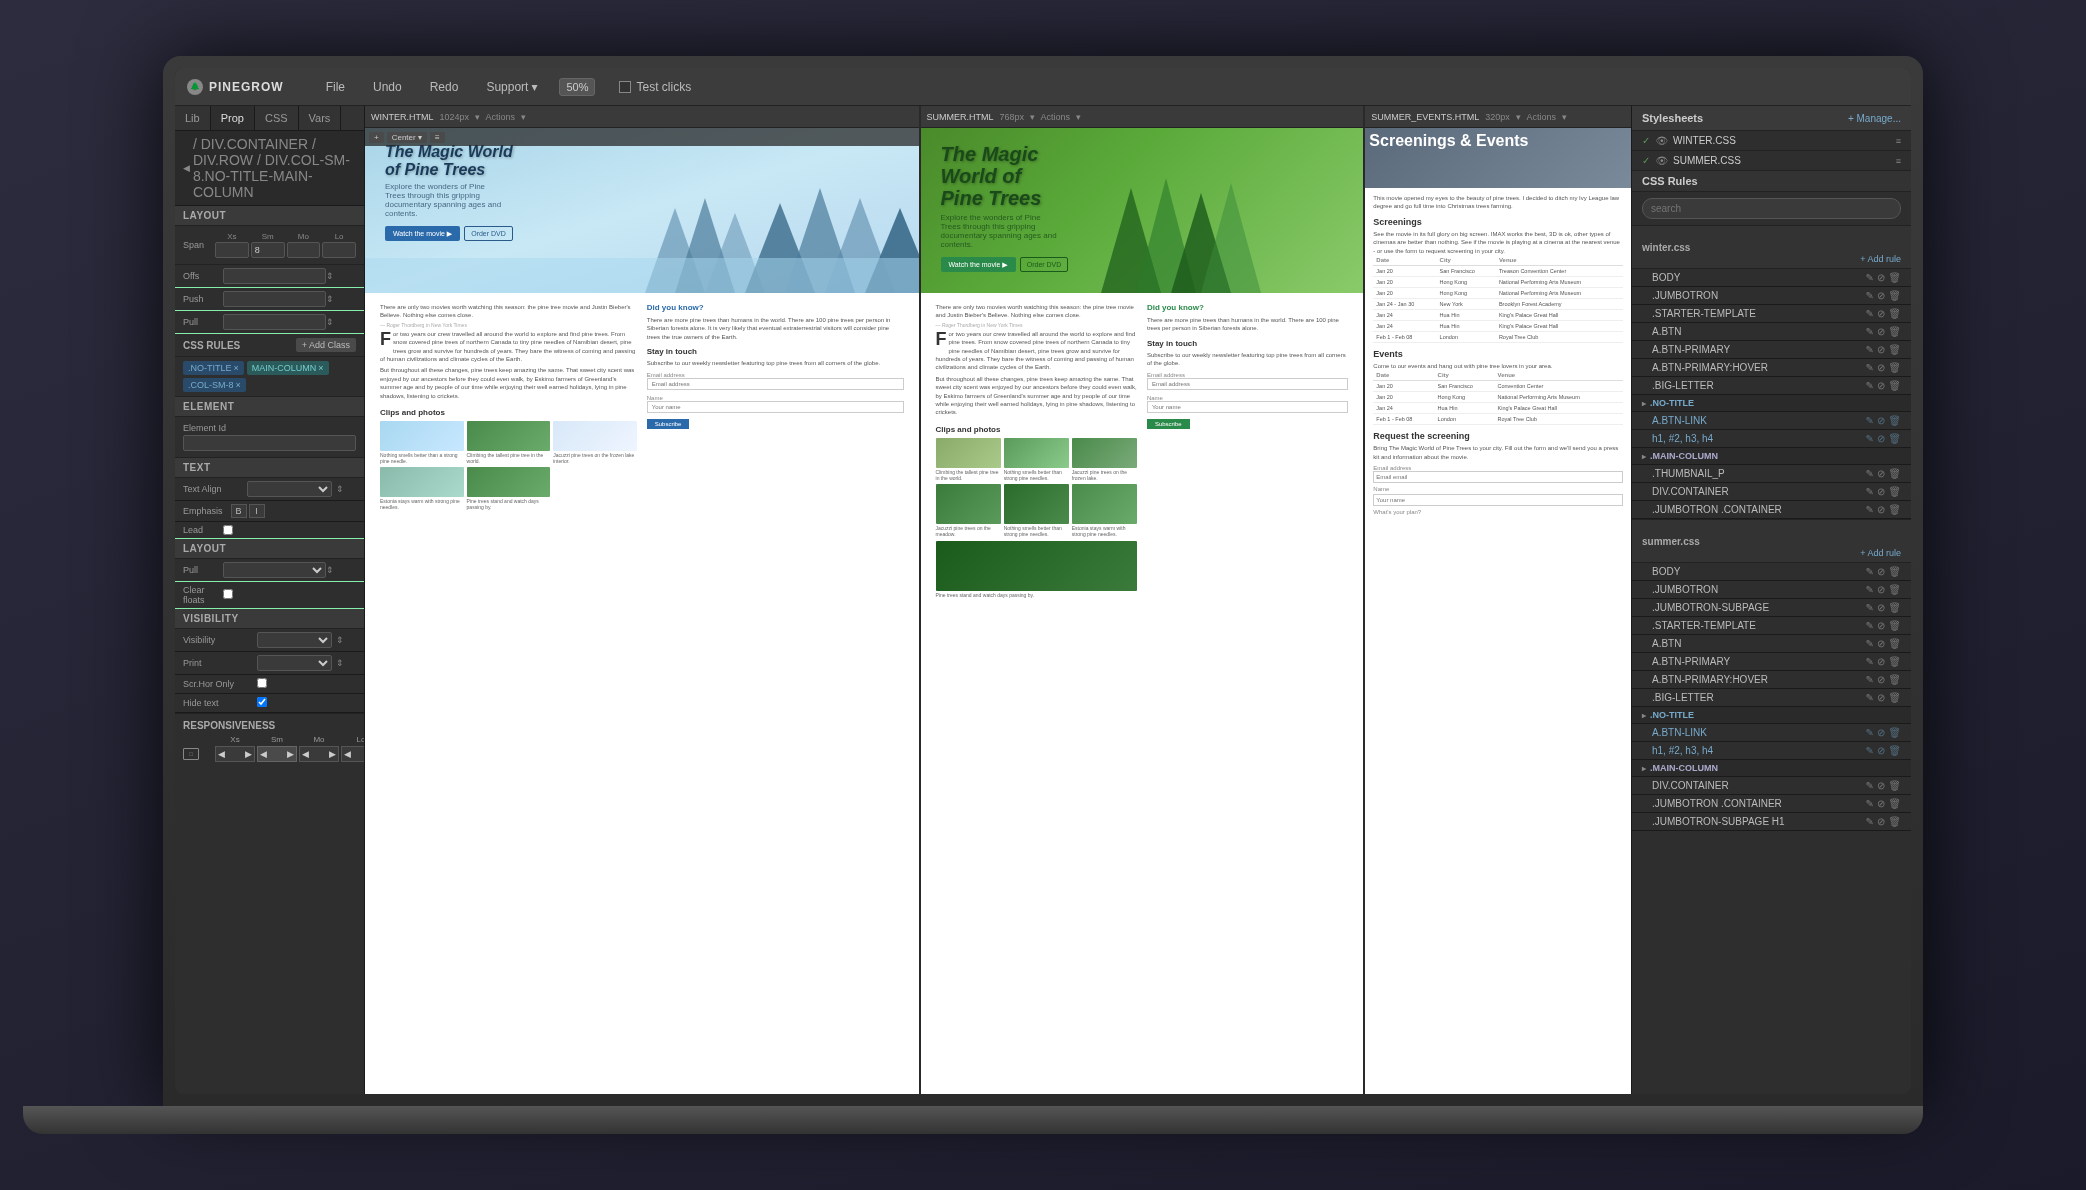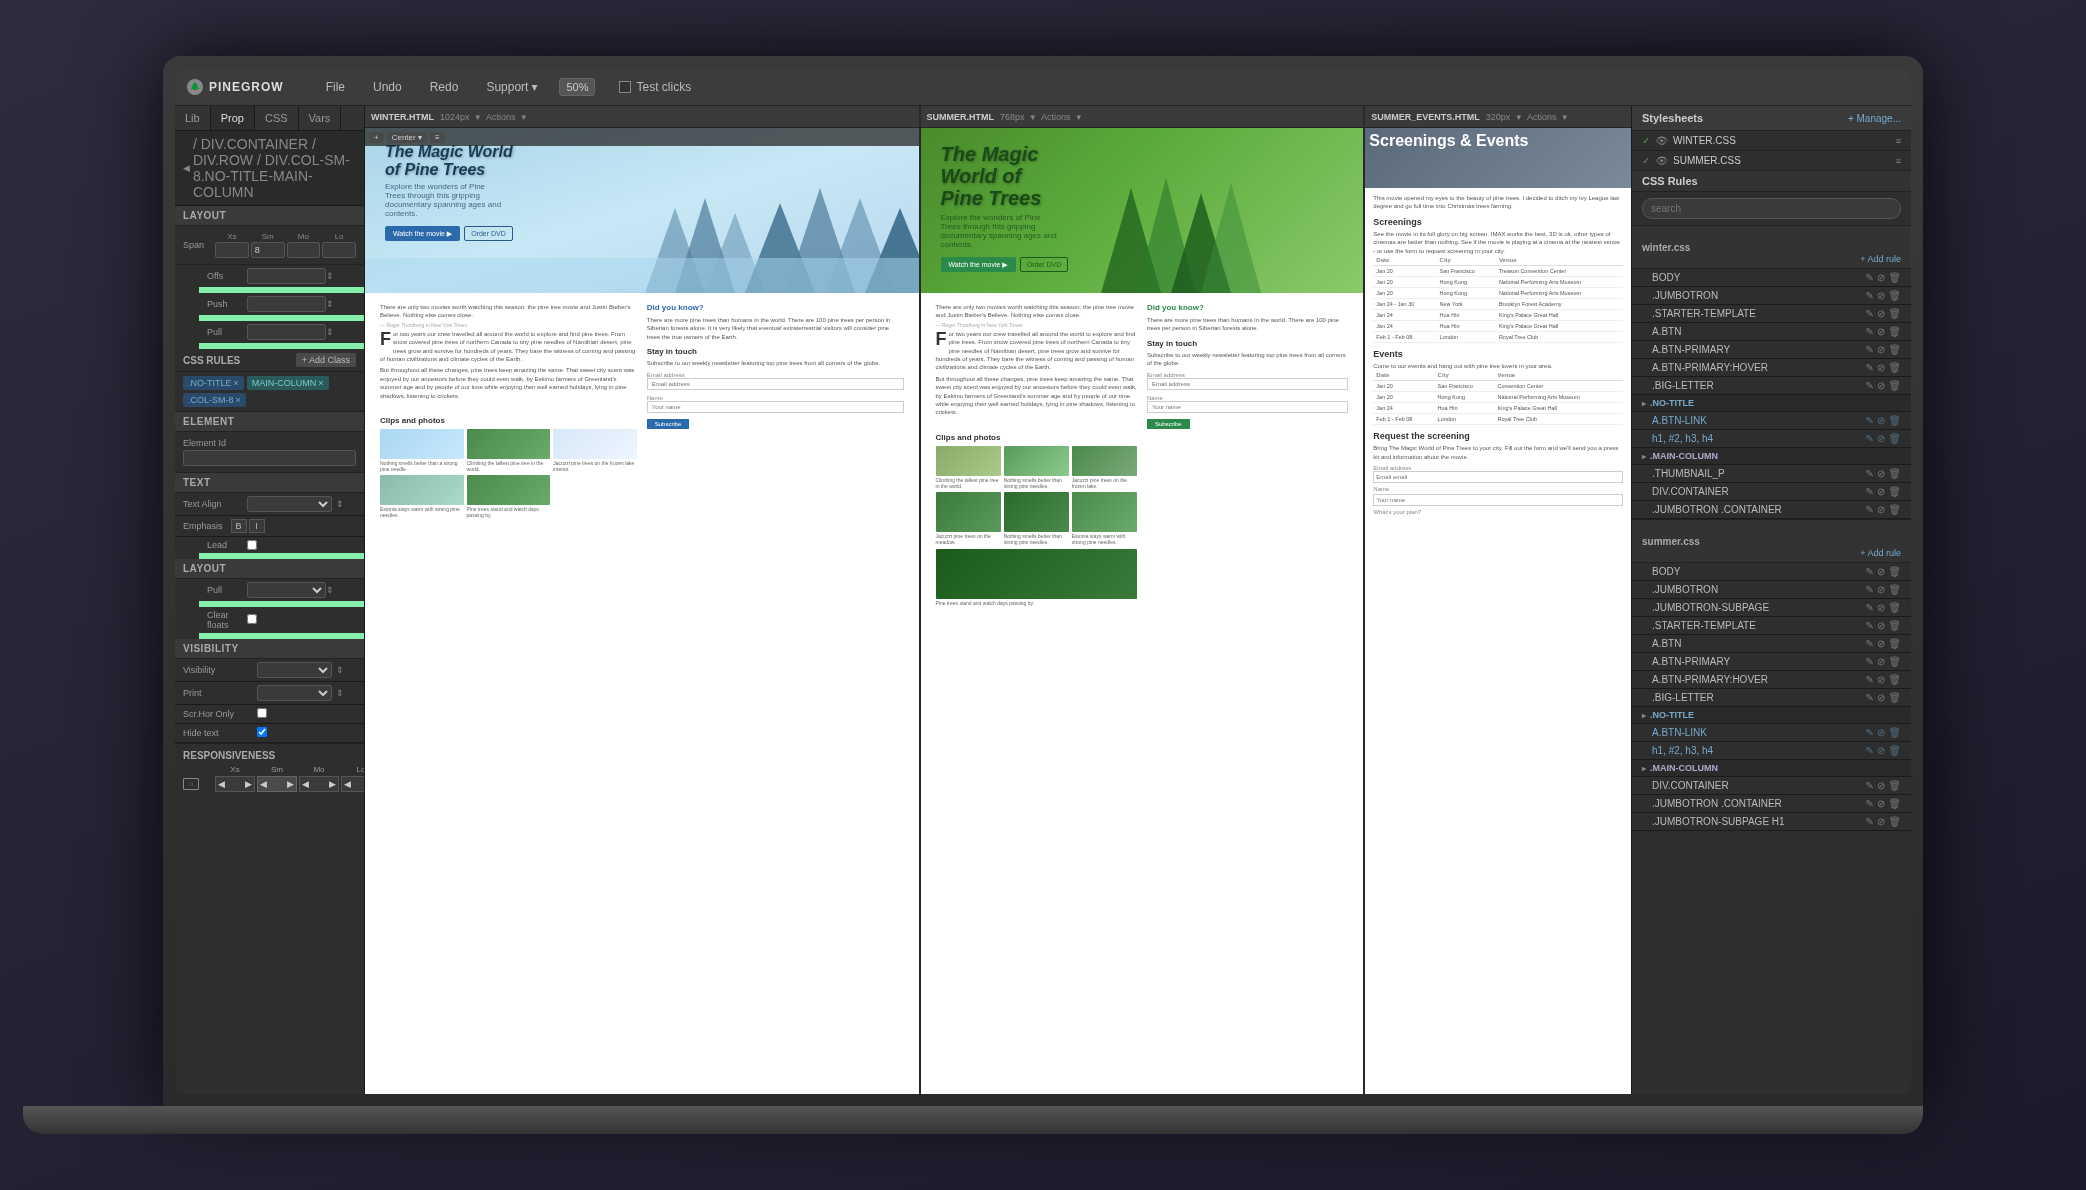--- a/index.html
+++ b/index.html
@@ -216,23 +216,22 @@
       border-bottom: 1px solid #222;
     }
 
     .layout-row {
       display: grid;
       grid-template-columns: 40px 1fr 30px;
       padding: 3px 8px;
       align-items: center;
       font-size: 9px;
       color: #999;
-      border-bottom: 6px solid #86efac;
+      border-bottom: 1px solid #86efac;
       gap: 0;
-      margin-left: 24px;
     }
 
     .small-input {
       background: #3a3a3a;
       border: 1px solid #555;
       border-radius: 2px;
       color: #ccc;
       font-size: 9px;
       padding: 1px 3px;
       width: 100%;
@@ -427,21 +426,21 @@
       background: #2a6aaa;
       color: white;
       border: none;
       padding: 2px 8px;
       font-size: 6px;
       cursor: pointer;
     }
 
     .subscribe-btn.green { background: #2a8a4a; }
 
-    .clips-section { margin-top: 16px; }
+    .clips-section { margin-top: 8px; }
     .clips-title { font-size: 8px; font-weight: bold; color: #333; margin-bottom: 4px; }
 
     .clips-grid {
       display: grid;
       grid-template-columns: 1fr 1fr 1fr;
       gap: 3px;
     }
 
     .clip-thumb {
       height: 30px;
@@ -592,21 +591,21 @@
       display: flex;
       align-items: center;
       padding: 0 6px;
       gap: 6px;
       border-bottom: 1px solid #222;
       flex-shrink: 0;
     }
 
     .frame-label {
       font-size: 9px;
-      font-weight: 700;
+      font-weight: 400;
       color: #ccc;
     }
 
     .frame-size {
       font-size: 9px;
       color: #888;
     }
 
     .frame-actions-btn {
       font-size: 9px;

